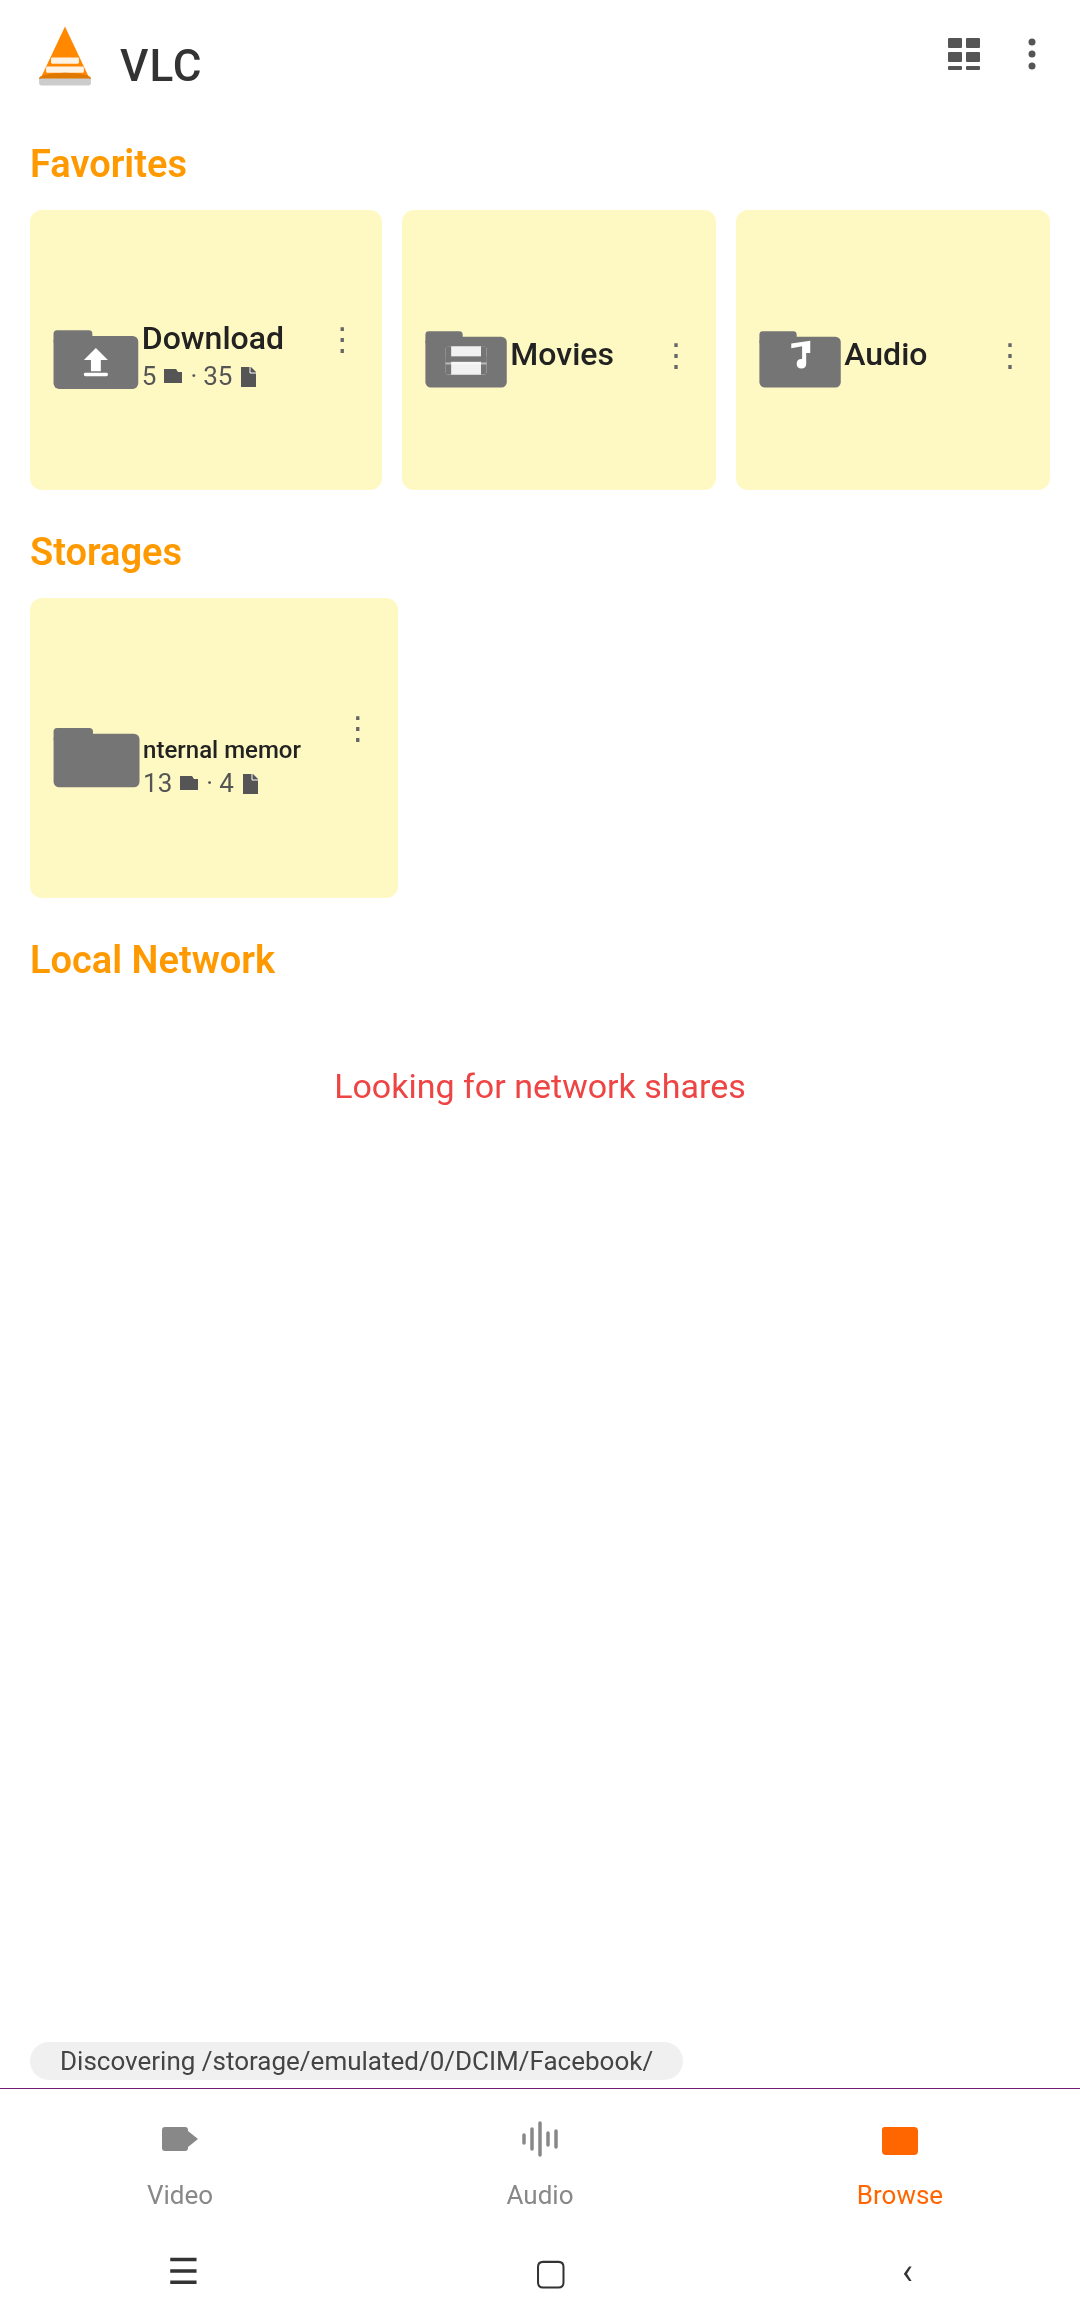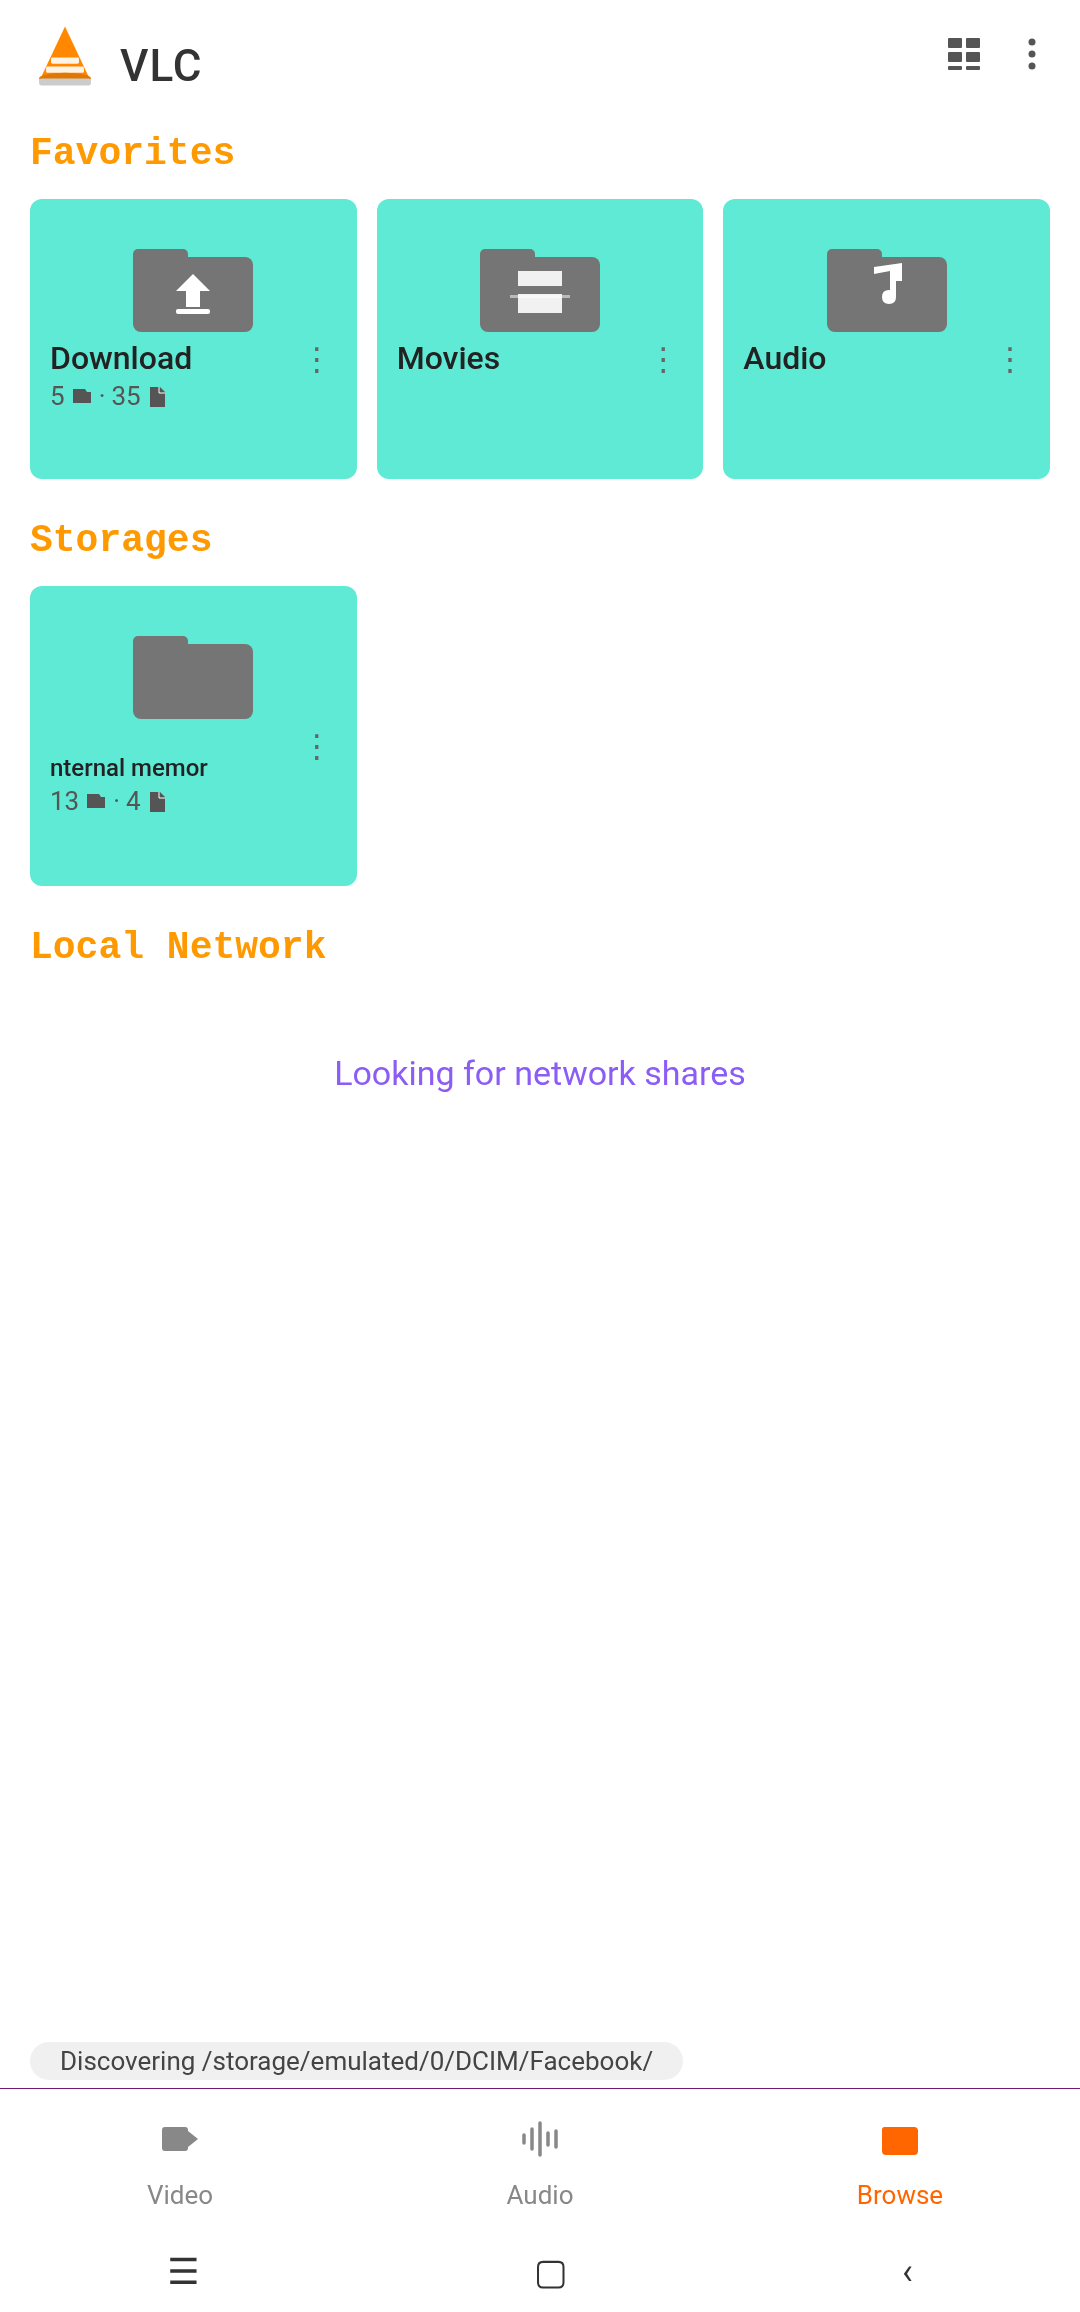--- a/index.html
+++ b/index.html
@@ -49,36 +49,36 @@
     .content {
       padding: 20px 30px;
       padding-bottom: 220px;
     }
 
     .section-title {
       font-size: 38px;
       font-weight: 600;
       color: #f90;
       margin-bottom: 24px;
-      font-family: Liberation Mono, monospace;
+      margin-top: 10px;
     }
 
     
     .folder-grid {
       display: grid;
       grid-template-columns: repeat(3, 1fr);
       gap: 20px;
       margin-bottom: 40px;
     }
     .folder-card {
-      background: #5eead4;
+      background: #fef9c3;
       border-radius: 12px;
       padding: 30px 20px 20px 20px;
       display: flex;
-      flex-direction: column;
+      flex-direction: row;
       align-items: center;
       position: relative;
       min-height: 280px;
     }
     .folder-info {
       width: 100%;
       display: flex;
       align-items: flex-start;
       justify-content: space-between;
     }
@@ -114,21 +114,21 @@
       display: grid;
       grid-template-columns: repeat(3, 1fr);
       gap: 20px;
       margin-bottom: 40px;
     }
 
     
     .local-network-empty {
       text-align: center;
       padding: 60px 0;
-      color: #8b5cf6;
+      color: #ef4444;
       font-size: 34px;
     }
 
     
     .bottom-status {
       position: fixed;
       bottom: 210px;
       left: 50%;
       transform: translateX(-50%);
       width: calc(100% - 60px);

